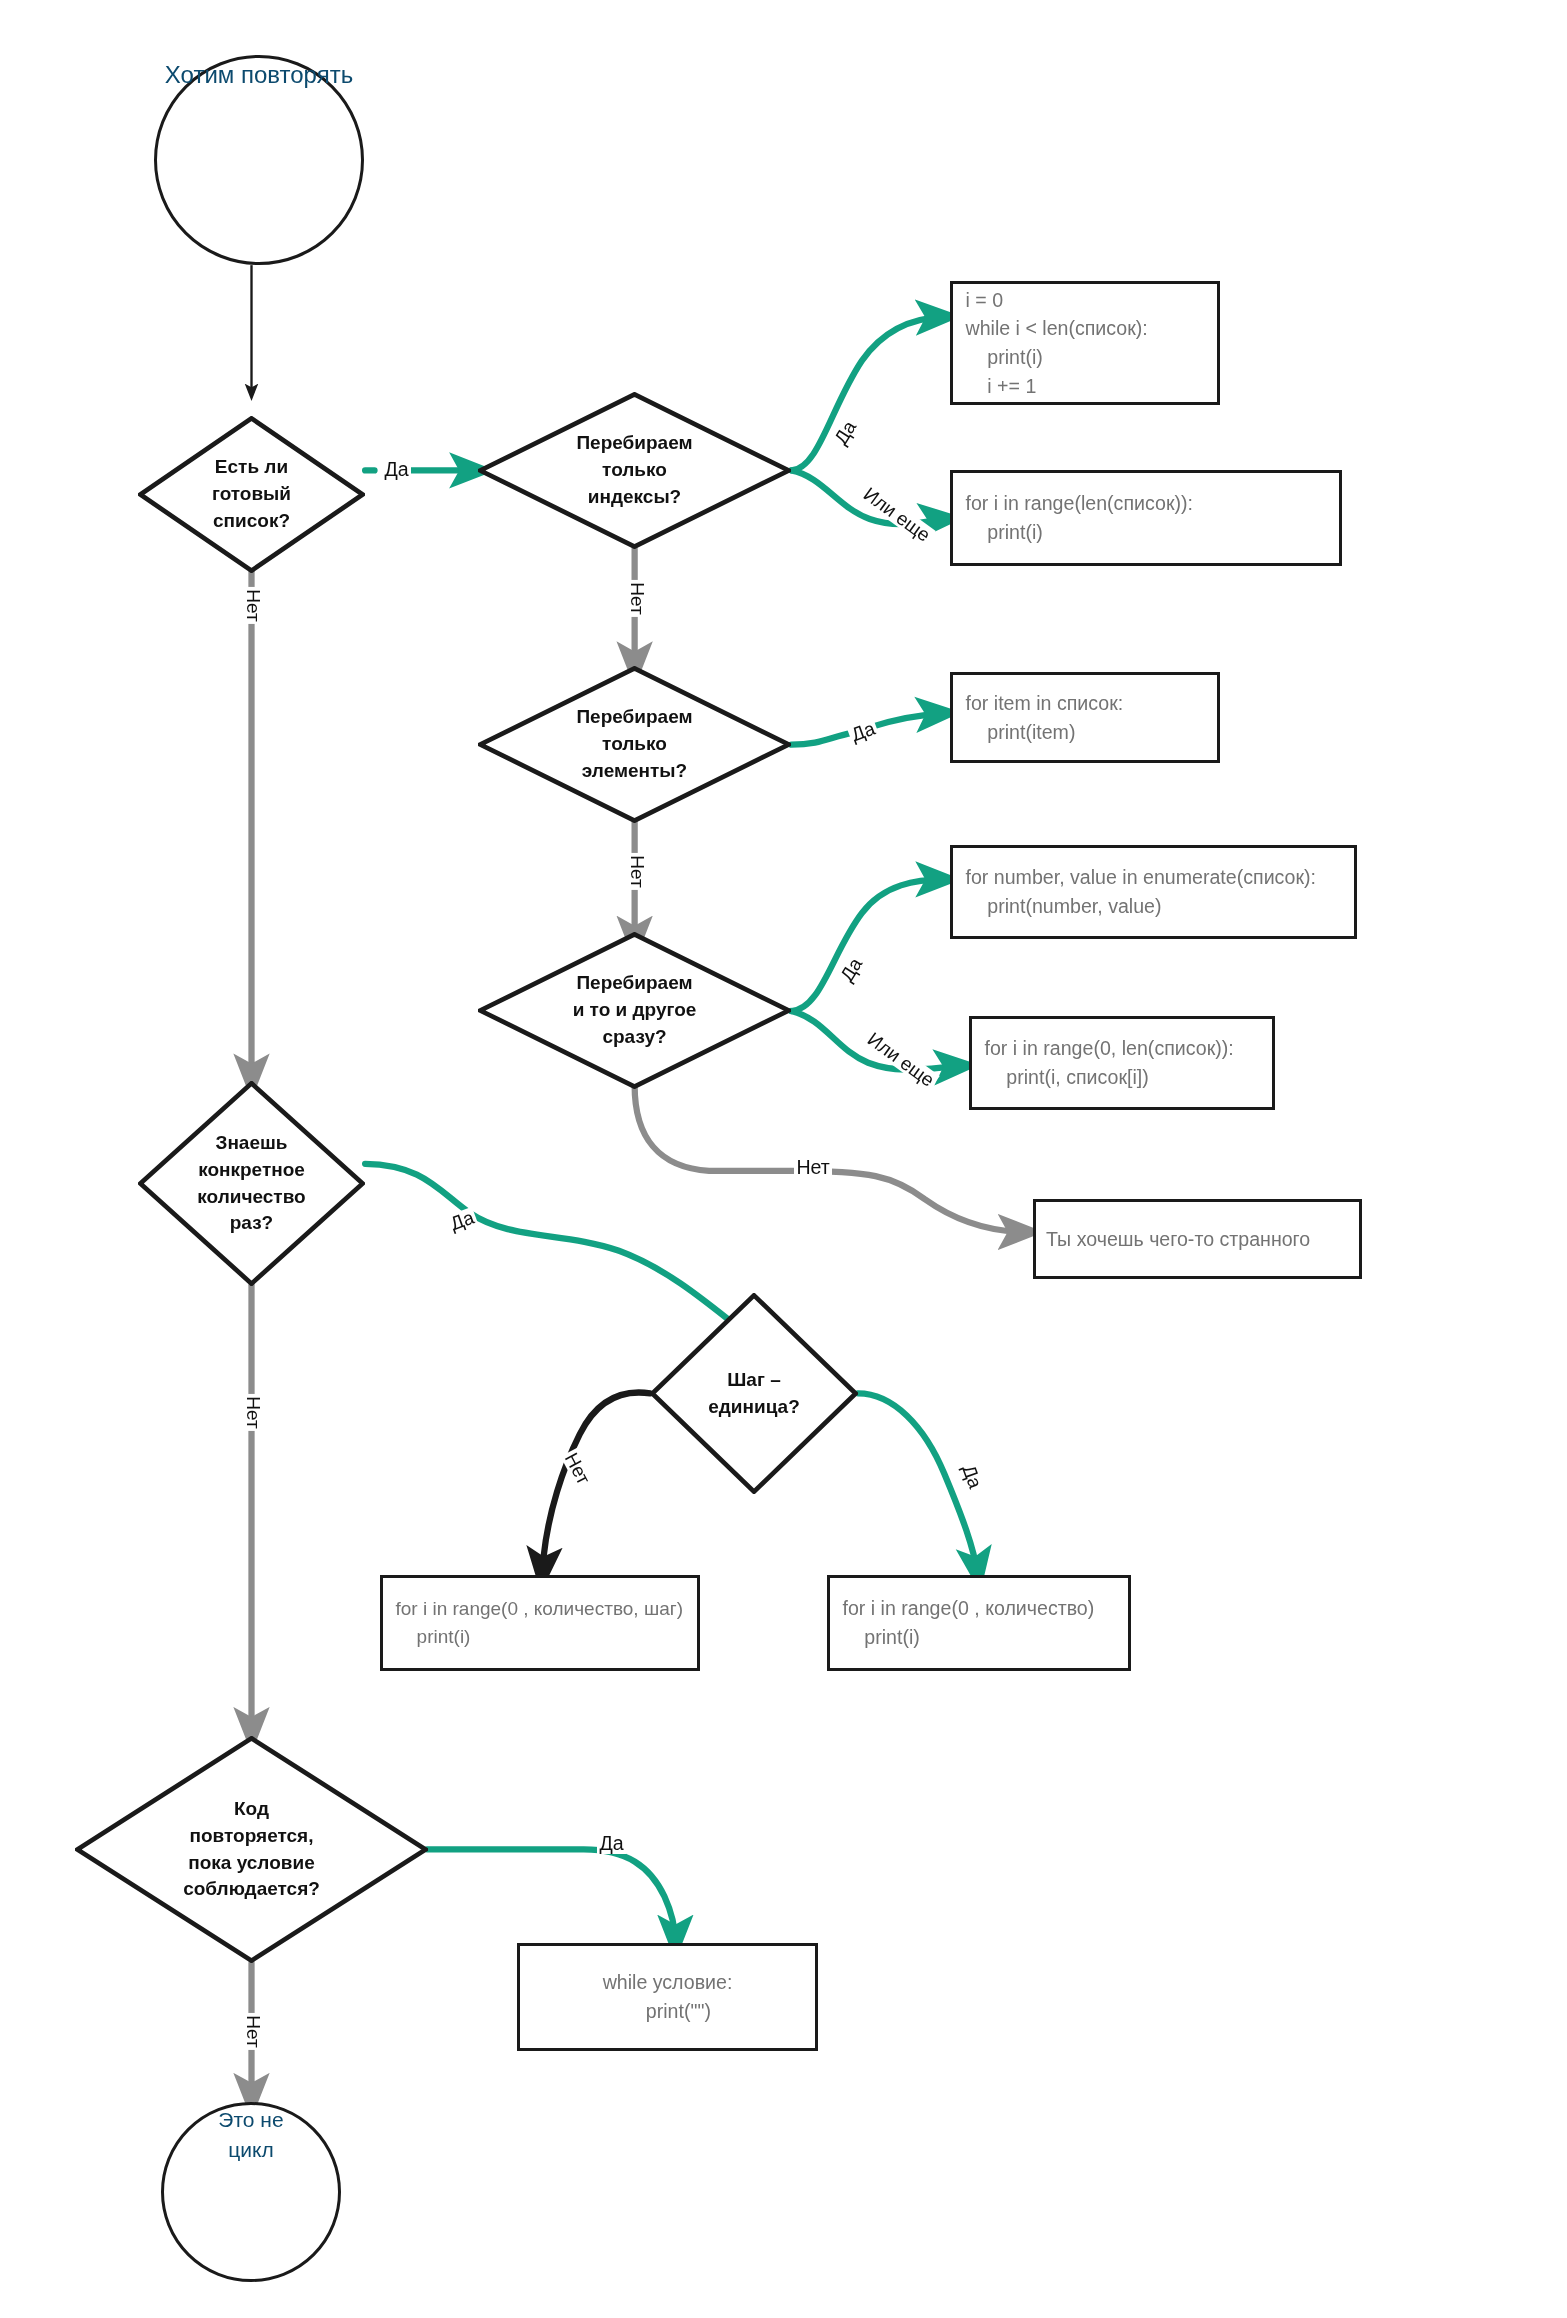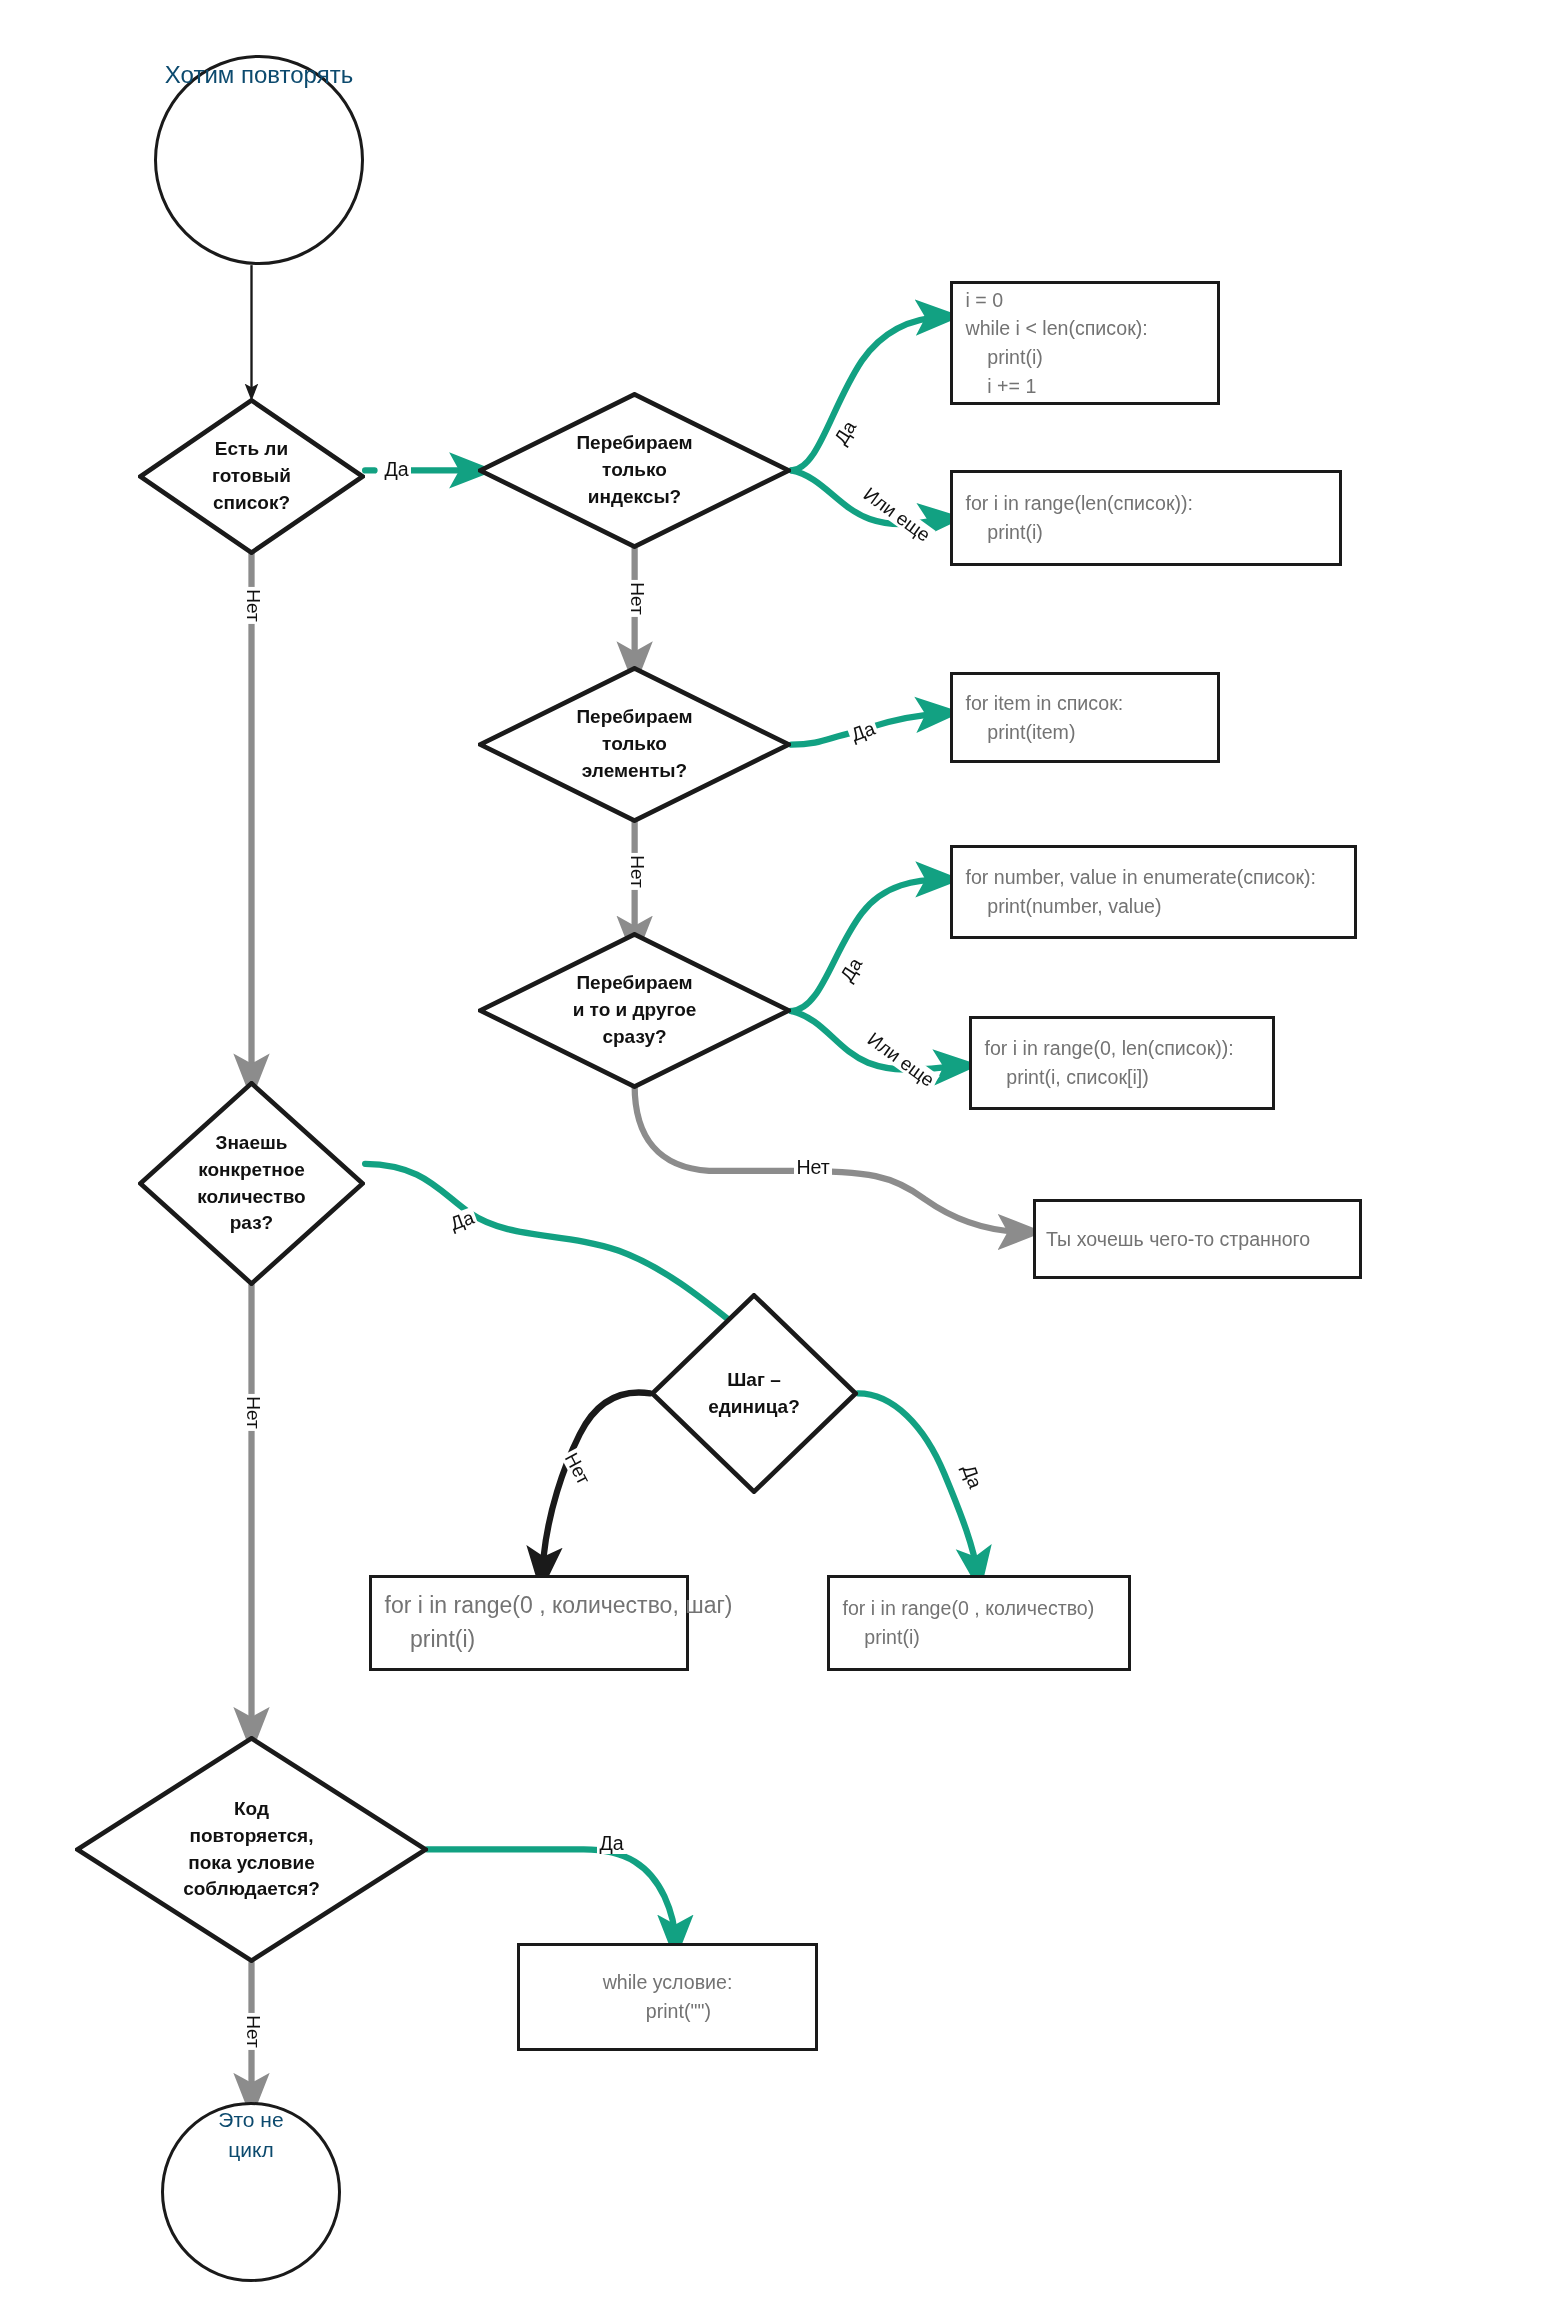--- a/index.html
+++ b/index.html
@@ -152,21 +152,21 @@
     <path d="M545,2360 L745,2360
              C800,2360 830,2382 848,2420 C860,2446 862,2470 862,2480" fill="none" stroke="#12A182" stroke-width="8" stroke-linecap="round" marker-end="url(#ah-green)"></path>
 
     <path d="M321,2505 L321,2682" fill="none" stroke="#8C8C8C" stroke-width="8" stroke-linecap="round" marker-end="url(#ah-gray)"></path>
   </svg>
 
   <div class="node circle" style="left:154px; top:55px; width:210px; height:210px; font-size:24px;">
     <span style="white-space:pre-line;">Хотим повторять</span>
   </div>
 
-  <div class="node diamond" style="left:138px; top:398px; width:227px; height:157px; font-size:19px;">
+  <div class="node diamond" style="left:138px; top:416px; width:227px; height:157px; font-size:19px;">
     <svg class="dia-shape" viewBox="0 0 290 200" preserveAspectRatio="none">
       <polygon points="145,3 287,100 145,197 3,100" fill="#ffffff" stroke="#1A1A1A" stroke-width="6"></polygon>
     </svg>
     <div class="dia-label" style="white-space:pre-line;">Есть ли
 готовый
 список?</div>
   </div>
 
   <div class="node diamond" style="left:478px; top:392px; width:313px; height:157px; font-size:19px;">
     <svg class="dia-shape" viewBox="0 0 400 200" preserveAspectRatio="none">
@@ -252,21 +252,21 @@
 
   <div class="node box left-al" style="left:969px; top:1016px; width:306px; height:94px; font-size:19.6px;justify-content:center;">
     <span>for i in range(0, len(список)):
     print(i, список[i])</span>
   </div>
 
   <div class="node box left-al" style="left:1033px; top:1199px; width:329px; height:80px; font-size:19.6px; padding-left:10px;">
     <span>Ты хочешь чего-то странного</span>
   </div>
 
-  <div class="node box left-al" style="left:369px; top:1575px; width:320px; height:96px; font-size:23px;">
+  <div class="node box left-al" style="left:380px; top:1575px; width:320px; height:96px; font-size:19px;">
     <span>for i in range(0 , количество, шаг)
     print(i)</span>
   </div>
 
   <div class="node box left-al" style="left:827px; top:1575px; width:304px; height:96px; font-size:19.6px;">
     <span>for i in range(0 , количество)
     print(i)</span>
   </div>
 
   <div class="node box center-al" style="left:517px; top:1943px; width:301px; height:108px; font-size:19.6px;">

